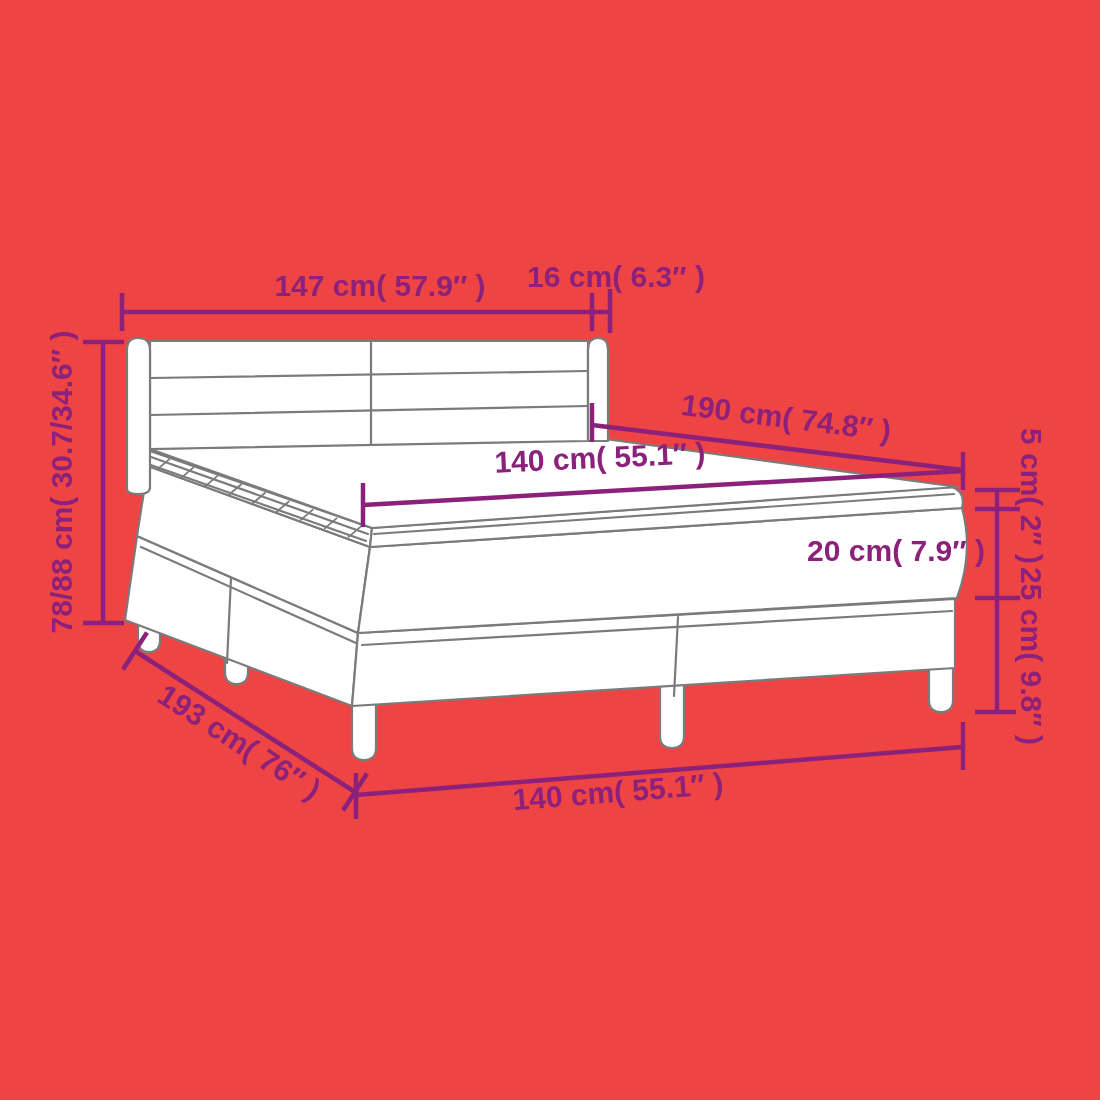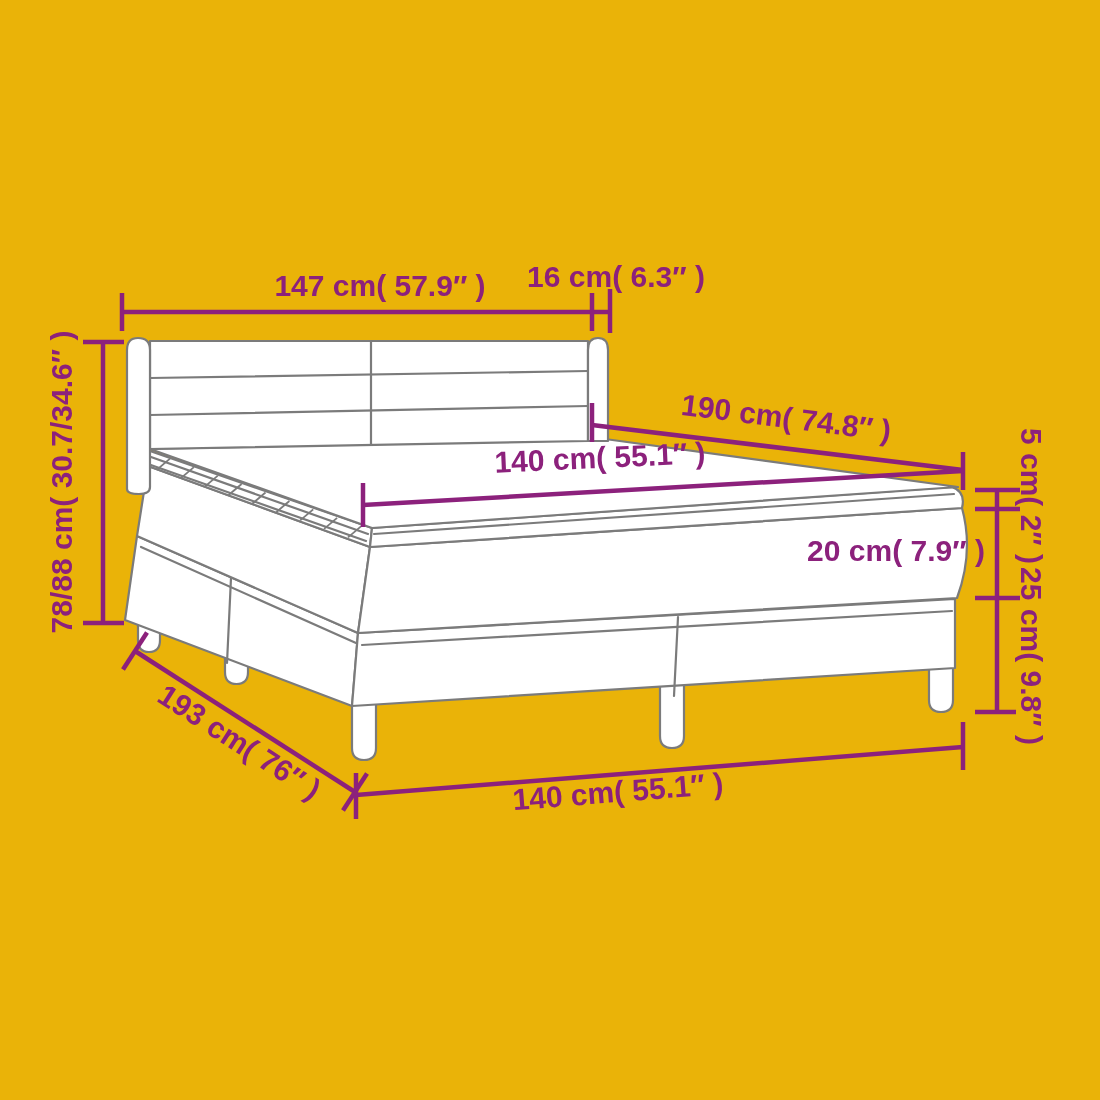--- a/index.html
+++ b/index.html
@@ -1,16 +1,16 @@
 <!DOCTYPE html>
 <html><head>
 <meta charset="utf-8">
 <style>
   html,body{margin:0;padding:0;background:#ffffff;}
-  .stage{width:1100px;height:1100px;position:relative;background:#eab308;overflow:hidden;}
+  .stage{width:1100px;height:1100px;position:relative;background:#ef4444;overflow:hidden;}
   svg{display:block;}
   .dim-text{
     font-family:"Liberation Sans","DejaVu Sans",sans-serif;
     font-weight:700;
     font-size:30px;
     fill:#8C217C;
   }
   .outline{stroke:#7b7b7b;stroke-width:2.2;fill:none;stroke-linejoin:round;stroke-linecap:round;}
   .panel{stroke:#7b7b7b;stroke-width:2.2;fill:#ffffff;stroke-linejoin:round;}
   .dimline{stroke:#8C217C;stroke-width:4.5;fill:none;stroke-linecap:butt;}

